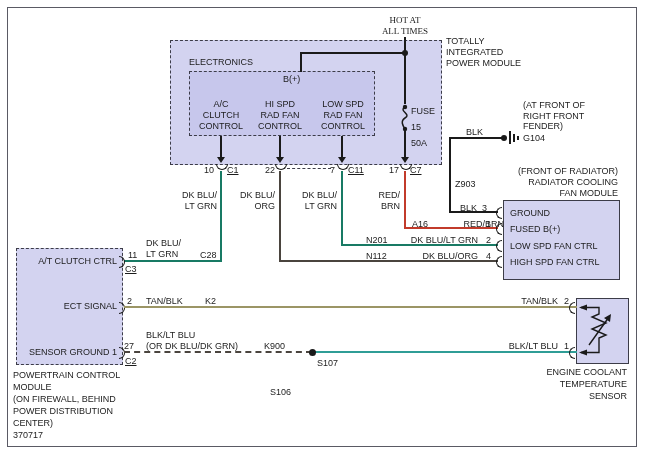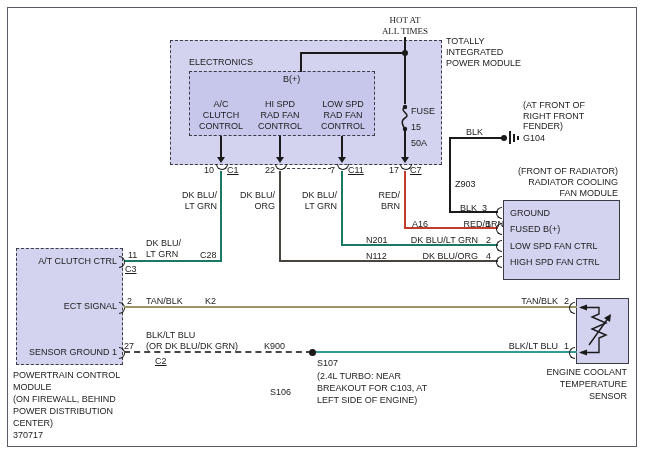--- a/index.html
+++ b/index.html
@@ -164,39 +164,36 @@
   <div class="t u" style="left:125px;top:264px;">C3</div>
 
   <div class="t" style="left:127px;top:296px;">2</div>
   <div class="t" style="left:146px;top:296px;">TAN/BLK</div>
   <div class="t" style="left:205px;top:296px;">K2</div>
 
   <div class="t" style="left:146px;top:330px;">BLK/LT BLU</div>
   <div class="t" style="left:124px;top:341px;">27</div>
   <div class="t" style="left:146px;top:341px;">(OR DK BLU/DK GRN)</div>
   <div class="t" style="left:264px;top:341px;">K900</div>
-  <div class="t u" style="left:125px;top:356px;margin-left:30px;">C2</div>
+  <div class="t u" style="left:125px;top:356px;">C2</div>
 
   <div class="t lh12" style="left:13px;top:369px;">POWERTRAIN CONTROL
 MODULE
 (ON FIREWALL, BEHIND
 POWER DISTRIBUTION
 CENTER)</div>
   <div class="t" style="left:13px;top:430px;">370717</div>
 
   <div class="wire" style="left:124px;top:306px;width:453px;height:2px;background:#9b9565;"></div>
   <div class="wire" style="left:124px;top:351px;width:188px;border-top:2px dashed #4a443e;"></div>
   <div class="wire" style="left:311px;top:351px;width:266px;height:2px;background:#2f9d96;"></div>
   <div class="dot" style="left:309px;top:349px;width:7px;height:7px;"></div>
 
   <div class="t r" style="left:254px;top:358px;width:37px;margin-top:29px;">S106</div>
   <div class="t" style="left:317px;top:358px;">S107</div>
-  <div class="t lh12" style="left:317px;top:370px;">(2.4L TURBO: NEAR
-BREAKOUT FOR C103, AT
-LEFT SIDE OF ENGINE)</div>
 
   <div class="t r" style="left:498px;top:296px;width:60px;">TAN/BLK</div>
   <div class="t" style="left:564px;top:296px;">2</div>
   <div class="t r" style="left:488px;top:341px;width:70px;">BLK/LT BLU</div>
   <div class="t" style="left:564px;top:341px;">1</div>
   <div class="cup-left" style="left:569px;top:302px;"></div>
   <div class="cup-left" style="left:569px;top:347px;"></div>
 
   <svg style="position:absolute;left:577px;top:298px;" width="49" height="64" viewBox="0 0 49 64">
     <polyline points="4,9.5 22,9.5 22,16 15,19 29,25 15,31 29,37 22,40 22,54.5 4,54.5" fill="none" stroke="#1a1a1a" stroke-width="1.4"></polyline>

